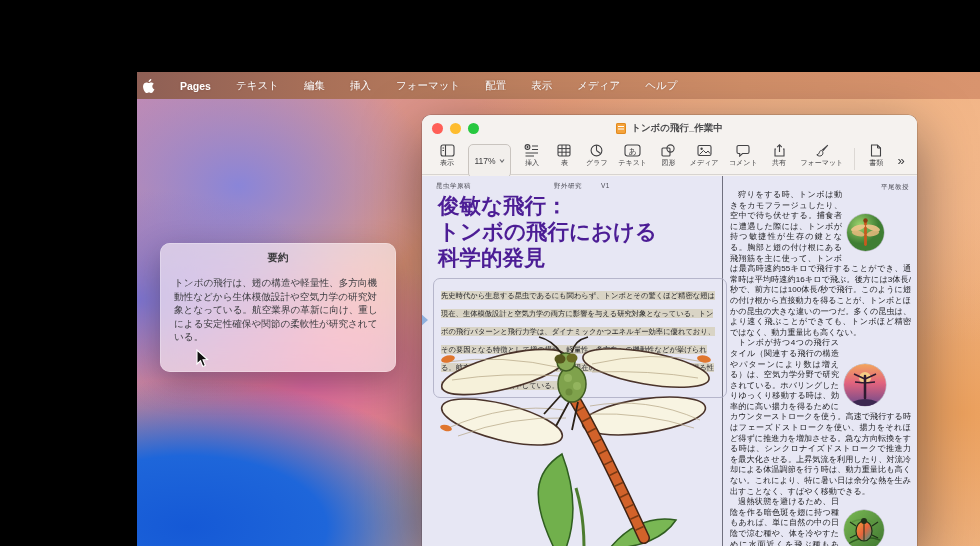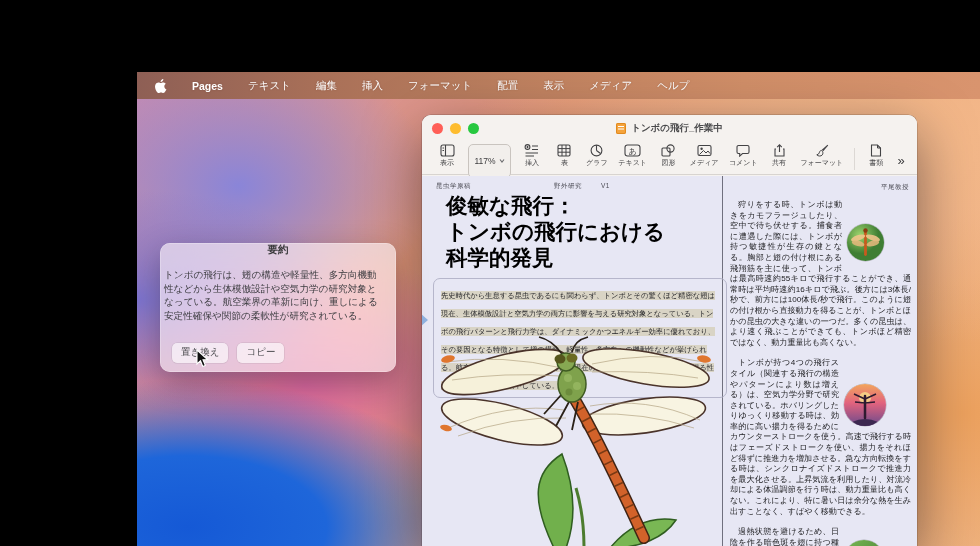--- a/index.html
+++ b/index.html
@@ -14,34 +14,34 @@
       radial-gradient(45% 42% at 0% 48%, #7d74cf 0%, rgba(125,116,207,0) 55%),
       radial-gradient(50% 45% at 20% 66%, #d8679c 0%, rgba(216,103,156,0) 60%),
       radial-gradient(42% 55% at 12% 24%, #8a85d8 0%, rgba(138,133,216,0) 55%),
       radial-gradient(70% 60% at 88% 16%, #f4b98a 0%, rgba(244,185,138,0) 70%),
       radial-gradient(60% 70% at 98% 72%, #eca15e 0%, rgba(236,161,94,0) 62%),
       linear-gradient(135deg, #c98bb0 0%, #e89a78 35%, #efae83 62%, #f0b98c 100%);
   }
 
   
   .menubar { position:absolute; left:137px; top:72px; width:843px; height:27px;
-    display:flex; align-items:center; gap:25px; padding-left:18px;
+    display:flex; align-items:center; gap:25px; padding-left:6px;
     background:linear-gradient(90deg,#8e5f55 0%, #a97058 22%, #c08260 48%, #d08e68 72%, #d9946e 100%);
     color:#fff; font-size:10.5px; }
   .menubar .mi { white-space:nowrap; text-shadow:0 0 2px rgba(90,50,40,.35); }
   .menubar .app-name { font-weight:bold; }
   .apple { width:12px; height:14px; display:inline-block; }
 
   
   .popup { position:absolute; left:160px; top:243px; width:236px; height:129px;
     border-radius:10px; background:rgba(248,240,243,0.66);
     backdrop-filter: blur(18px) saturate(1.3);
     box-shadow:0 10px 30px rgba(30,20,40,.35), inset 0 0 0 0.5px rgba(255,255,255,.5); }
-  .popup .ptitle { text-align:center; font-size:10.5px; font-weight:bold; color:#3a3a3c; }
-  .popup .pbody { margin:11px 12px 0 4px; font-size:9.6px; line-height:13.6px; color:#3c3c40; }
+  .popup .ptitle { text-align:center; margin-top:8px; font-size:10.5px; font-weight:bold; color:#3a3a3c; }
+  .popup .pbody { margin:11px 12px 0 14px; font-size:9.6px; line-height:13.6px; color:#3c3c40; }
   .popup .pbtns { position:absolute; left:12px; bottom:9px; display:flex; gap:9px; }
   .popup .pbtn { background:rgba(255,255,255,0.62); border-radius:5px; padding:3px 9px 4px;
     font-size:9.5px; color:#4a4a4e; box-shadow:0 0 0 0.5px rgba(120,110,120,.25); }
 
   
   .window { position:absolute; left:422px; top:115px; width:495px; height:431px;
     border-radius:9px 9px 0 0; background:#f5f2ef; overflow:hidden;
     box-shadow:0 18px 55px rgba(10,10,30,.5), 0 0 0 0.5px rgba(0,0,0,.25); }
   .titlebar { position:relative; height:26px; background:#f5f2ef;
     display:flex; align-items:center; justify-content:center; }
@@ -65,37 +65,37 @@
   .more { font-size:13px; color:#3c3c3e; align-self:center; padding-top:2px; }
 
   
   .docarea { position:absolute; top:61px; left:0; right:0; bottom:0; background:#e7e7f4; }
   .colsep { position:absolute; left:300px; top:0; bottom:0; width:1px; background:#70707e; }
 
   .hdr { position:absolute; font-size:6.5px; color:#4c4c55; letter-spacing:.5px; }
   .hdr-left{ left:14px; top:6px; } .hdr-center{ left:132px; top:6px; } .hdr-version{ left:179px; top:6px; }
   .hdr-right{ right:8px; top:7px; }
 
-  .dtitle { position:absolute; left:24px; top:17px; width:292px;
+  .dtitle { position:absolute; left:16px; top:17px; width:292px;
     font-family:"Liberation Serif", serif; font-size:21.5px; line-height:26px;
-    color:#000000; white-space:pre-line; }
+    color:#4c1d95; white-space:pre-line; }
 
   .hlbox { position:absolute; left:11px; top:102px; width:294px;
     border:1px solid #b6b6cb; border-radius:7px; padding:5px 7px; }
   .hlbox .hl { font-size:7.3px; line-height:9.8px; color:#26262a;
     background:#d9d4c5; box-decoration-break:clone; -webkit-box-decoration-break:clone; }
   .sel-arrow { position:absolute; left:-1px; top:138px; width:0; height:0;
     border-top:6px solid transparent; border-bottom:6px solid transparent;
     border-left:7px solid #8fb2e0; }
 
   .dragonfly { position:absolute; left:10px; top:160px; width:292px; height:212px; }
 
   .rightcol { position:absolute; left:308px; top:14px; width:181px;
     font-size:8.1px; line-height:10.6px; color:#1d1d20; text-align:justify; }
-  .rightcol p { text-indent:1em;margin-top:10px; }
+  .rightcol p { text-indent:1em; }
   .circ { border-radius:50%; overflow:hidden; box-shadow:0 0 0 0.5px rgba(0,0,0,.25); }
   .c1 { float:right; width:37px; height:37px; margin:24px 27px 3px 5px; }
   .c2 { float:right; width:42px; height:42px; margin:26px 25px 3px 5px; }
   .c3 { float:right; width:40px; height:40px; margin:13px 27px 3px 5px; }
   .circ svg { display:block; width:100%; height:100%; }
 
   
   .cursor { position:absolute; left:196px; top:349px; width:13px; height:19px; z-index:50; }
 </style>
 </head>
@@ -369,22 +369,18 @@
           <span>過熱状態を避けるため、日陰を作る暗色斑を翅に持つ種もあれば、単に自然の中の日陰で涼む種や、体を冷やすために水面近くを飛ぶ種もある。また、多くのトンボは、日光への露出を最小限にするため、逆立ちのような「オベリスク姿勢」をとることが有名だ。冷血動物の昆虫であるトンボは、日光を浴びたり、「ウィングワーリング」と呼ばれる翅の高速振動で熱を生み出すことで、飛翔筋の温度を上昇させる。</span>
         </p>
 
       </div>
     </div>
   </div>
 
   <div class="popup">
     <div class="ptitle">要約</div>
     <div class="pbody">トンボの飛行は、翅の構造や軽量性、多方向機動性などから生体模倣設計や空気力学の研究対象となっている。航空業界の革新に向け、重しによる安定性確保や関節の柔軟性が研究されている。</div>
-    <div class="pbtns">
-      <span class="pbtn">置き換え</span>
-      <span class="pbtn">コピー</span>
-    </div>
   </div>
 
   <svg class="cursor" viewBox="0 0 13 19">
     <path d="M1 1 L1 15 L4.5 11.8 L6.8 17.5 L9.3 16.4 L7 10.8 L11.5 10.6 Z" fill="#111" stroke="#fff" stroke-width="1.1"></path>
   </svg>
 </div>
 
 </body></html>

